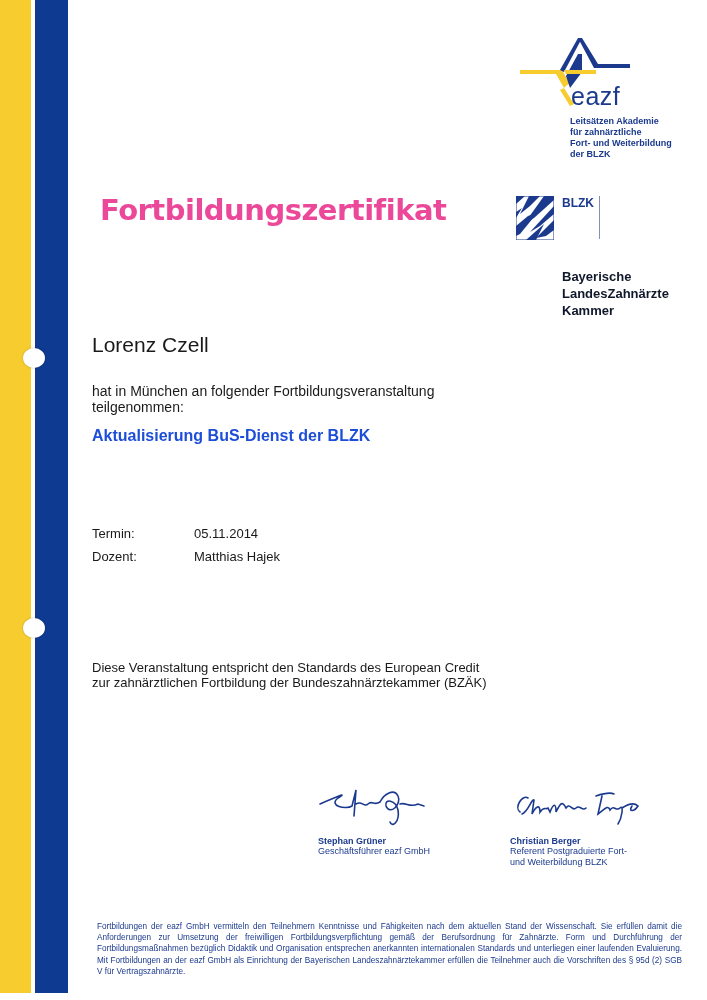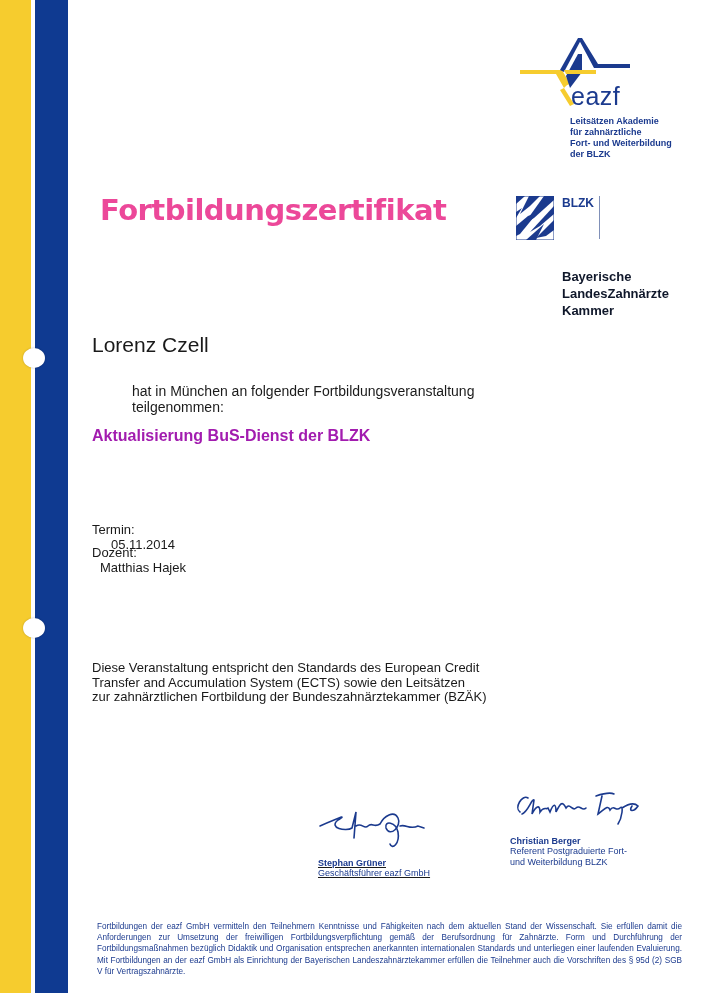--- a/index.html
+++ b/index.html
@@ -18,25 +18,25 @@
     .eazf-desc { position: absolute; left: 570px; top: 116px; font-size: 9px; font-weight: bold; color: #1b3a8e; line-height: 11px; }
 
     .title { position: absolute; left: 100px; top: 193px; font-size: 29px; font-weight: bold; color: #ec4899; font-family: "DejaVu Sans", sans-serif; letter-spacing: -0.5px; }
 
     .blzk-flag { position: absolute; left: 516px; top: 196px; width: 38px; height: 44px; }
     .blzk-label { position: absolute; left: 562px; top: 196px; font-size: 12px; font-weight: bold; color: #1b3a8e; }
     .blzk-divider { position: absolute; left: 599px; top: 196px; width: 1px; height: 43px; background: #8090b8; }
     .blzk-name { position: absolute; left: 562px; top: 268px; font-size: 13px; font-weight: bold; color: #0f172a; line-height: 17px; }
 
     .recipient { position: absolute; left: 92px; top: 333px; font-size: 21px; color: #1a1a1a; }
-    .intro { position: absolute; left: 92px; top: 383px; font-size: 14px; line-height: 16px; color: #1a1a1a; width: 380px; margin-left: 40px; }
-    .course { position: absolute; left: 92px; top: 427px; font-size: 16px; font-weight: bold; color: #a21caf; }
+    .intro { position: absolute; left: 92px; top: 383px; font-size: 14px; line-height: 16px; color: #1a1a1a; width: 380px; }
+    .course { position: absolute; left: 92px; top: 427px; font-size: 16px; font-weight: bold; color: #1d4ed8; }
 
     .details { position: absolute; left: 92px; top: 522px; font-size: 13px; color: #1a1a1a; }
-    .detail-row { display: flex; height: 23px; align-items: center; flex-direction: column; }
+    .detail-row { display: flex; height: 23px; align-items: center; }
     .detail-label { width: 102px; }
 
     .standards { position: absolute; left: 92px; top: 661px; font-size: 13px; line-height: 14.5px; color: #1a1a1a; width: 440px; }
 
     .sig { position: absolute; }
     .sig-svg { width: 110px; height: 50px; display: block; }
     .sig-name { font-size: 9px; font-weight: bold; color: #1b3a8e; margin-top: 4px; }
     .sig-role { font-size: 9px; color: #1b3a8e; line-height: 11px; }
 
     .footer { position: absolute; left: 97px; top: 921px; width: 585px; font-size: 8.2px; line-height: 11.2px; color: #1b3a8e; text-align: justify; }
@@ -102,25 +102,24 @@
     <span>05.11.2014</span>
   </div>
   <div class="detail-row">
     <span class="detail-label">Dozent:</span>
     <span>Matthias Hajek</span>
   </div>
 </div>
 
 <div class="standards">
   <div>Diese Veranstaltung entspricht den Standards des European Credit</div>
-  <div>Transfer and Accumulation System (ECTS) sowie den Leitsätzen</div>
   <div>zur zahnärztlichen Fortbildung der Bundeszahnärztekammer (BZÄK)</div>
 </div>
 
-<div class="sig" style="left:318px; top:804px;text-decoration:underline;">
+<div class="sig" style="left:318px; top:782px;">
   <svg class="sig-svg" viewBox="0 0 110 50">
     <path d="M2,22 C20,14 30,10 20,16 C10,24 28,28 34,24 L38,8 L36,34 M38,22 C44,18 46,26 50,22 C54,18 56,24 62,20 C66,12 76,6 80,14 C84,22 72,34 68,24 C66,16 78,18 80,28 C82,40 74,46 72,40 M82,22 C88,20 92,26 100,22 L106,24" fill="none" stroke="#1b3a8e" stroke-width="1.6" stroke-linecap="round"></path>
   </svg>
   <div class="sig-name">Stephan Grüner</div>
   <div class="sig-role">Geschäftsführer eazf GmbH</div>
 </div>
 
 <div class="sig" style="left:510px; top:782px;">
   <svg class="sig-svg" viewBox="0 0 140 50" style="width:140px;">
     <path d="M10,30 C4,26 12,12 18,16 M12,32 C18,30 22,16 24,18 L22,32 C26,24 30,22 30,30 C34,24 36,28 38,26 L40,30 C44,20 46,22 46,30 C50,22 52,18 56,26 C60,20 62,30 66,26 C70,22 72,30 76,26 M86,14 C92,12 100,10 104,12 M92,14 L88,32 C94,28 98,22 100,28 C104,22 106,30 110,26 C114,22 112,36 108,42 M112,26 C118,22 124,20 128,24 C124,30 118,30 122,24" fill="none" stroke="#1b3a8e" stroke-width="1.6" stroke-linecap="round"></path>

